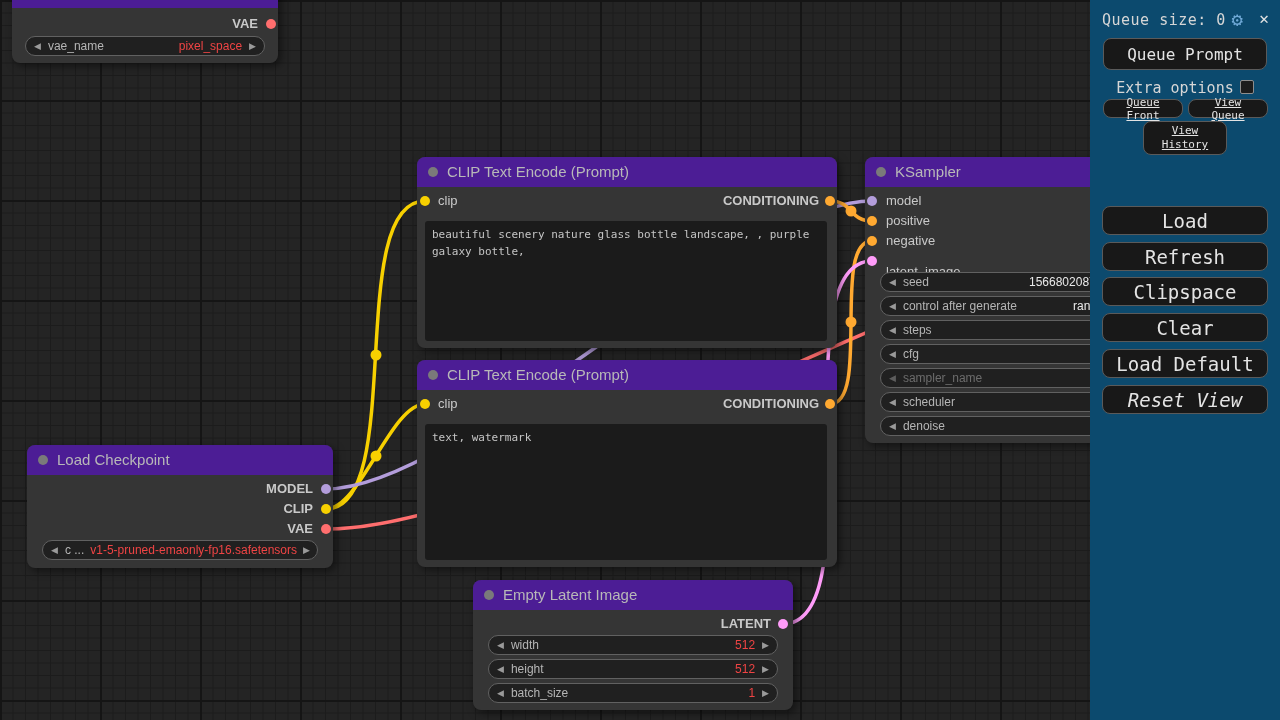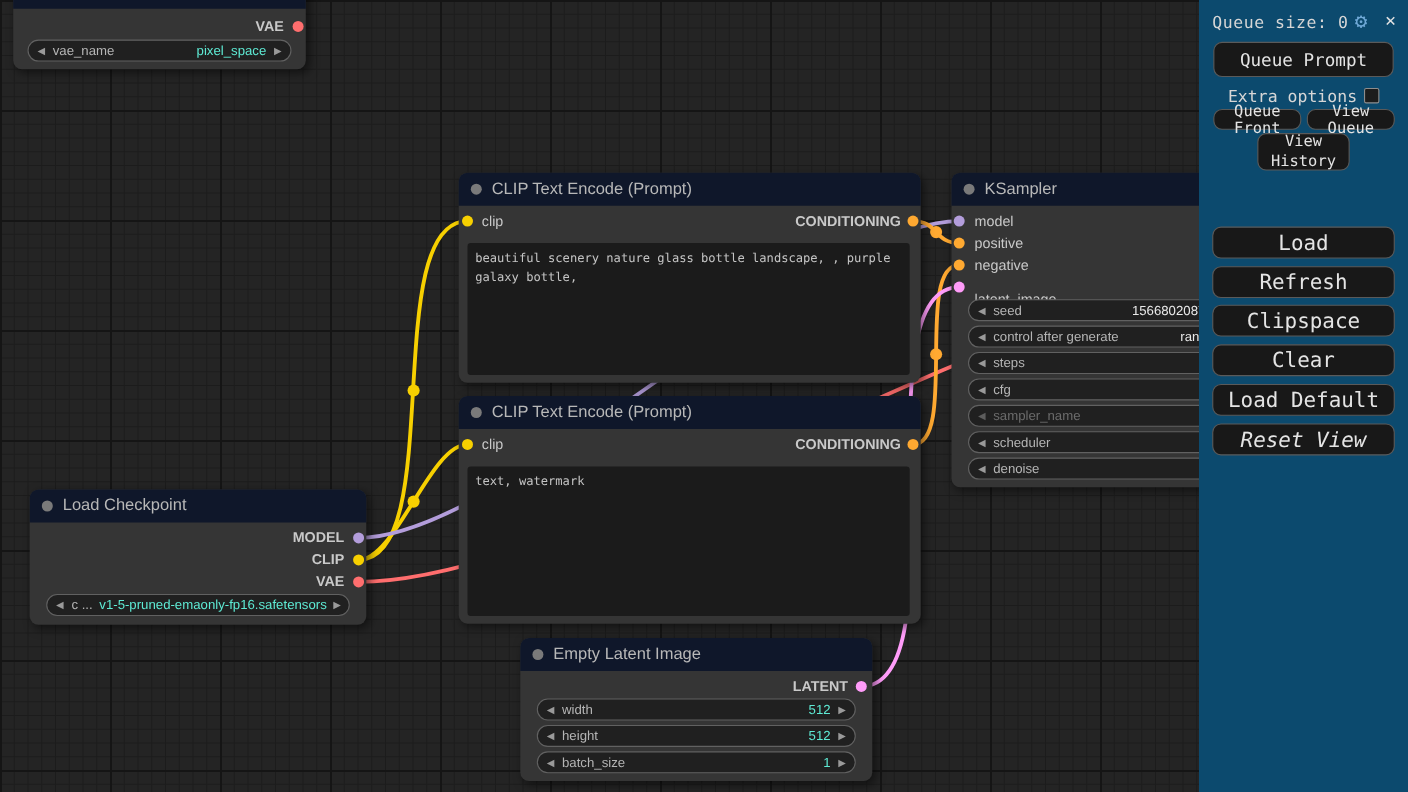--- a/index.html
+++ b/index.html
@@ -13,54 +13,54 @@
       linear-gradient(#1c1c1c 1px, transparent 1px),
       linear-gradient(90deg,#1c1c1c 1px, transparent 1px);
     background-size:100px 100px,100px 100px,12.5px 12.5px,12.5px 12.5px;}
   svg.layer{position:absolute;left:0;top:0;width:1280px;height:720px;pointer-events:none;}
   #wires{z-index:1;}
   #dots{z-index:3;}
   #wires path{fill:none;stroke-width:3.5px;}
   
   .node{position:absolute;background:#353535;border-radius:8px;
         box-shadow:3px 3px 9px rgba(0,0,0,.5);z-index:2;}
-  .title{position:absolute;left:0;top:0;right:0;height:30px;background:#0f172a;
+  .title{position:absolute;left:0;top:0;right:0;height:30px;background:#4c1d95;
          border-radius:8px 8px 0 0;color:#b8b8b8;font-size:15px;line-height:30px;
          padding-left:30px;box-sizing:border-box;white-space:nowrap;overflow:hidden;}
   .tdot{position:absolute;left:11px;top:10px;width:10px;height:10px;border-radius:50%;
         background:#7a7a7a;}
   .slot{position:absolute;font-size:13px;color:#c9c9c9;height:18px;line-height:18px;white-space:nowrap;}
   .slot.out{text-align:left;font-weight:bold;}
   .pill{position:absolute;height:20px;background:#202020;border:1px solid #616161;
         border-radius:11px;box-sizing:border-box;display:flex;align-items:center;
         font-size:12px;color:#b5b5b5;padding:0 8px;overflow:hidden;white-space:nowrap;}
   .arr{font-size:9px;color:#9a9a9a;line-height:18px;flex:0 0 auto;}
   .wlabel{margin-left:7px;flex:0 0 auto;}
-  .wvalue{margin-left:auto;margin-right:7px;color:#5eead4;flex:0 0 auto;}
+  .wvalue{margin-left:auto;margin-right:7px;color:#ef4444;flex:0 0 auto;}
   .pill.center .wvalue{margin:0 auto;padding:0 6px;}
   .pill .abs{position:absolute;color:#e9e9e9;}
   .pill.disabled .arr,.pill.disabled .wlabel{opacity:.5;}
   .ta{position:absolute;background:#1b1b1b;color:#c5c5c5;border:none;border-radius:3px;
       font-family:"DejaVu Sans Mono",monospace;font-size:11px;line-height:1.55;
       padding:5px 7px;box-sizing:border-box;resize:none;overflow:hidden;}
   
   #menu{position:absolute;left:1090px;top:0;width:190px;height:720px;background:#0c4a6e;
         z-index:10;font-family:"DejaVu Sans Mono",monospace;color:#d6d6d6;}
   .mhead{position:absolute;left:12px;top:11px;font-size:15px;letter-spacing:.5px;}
   .gear{position:absolute;right:37px;top:9px;font-size:19px;color:#6fa8d6;line-height:20px;cursor:pointer;}
   .close{position:absolute;right:11px;top:9px;font-size:16px;color:#e3e3e3;line-height:20px;
          font-weight:bold;cursor:pointer;}
   .mbtn{position:absolute;background:#181818;border:1px solid #5a5a5a;border-radius:8px;
         color:#e4e4e4;font-family:inherit;display:flex;align-items:center;justify-content:center;
         box-sizing:border-box;cursor:pointer;text-align:center;}
   .qp{left:13px;top:38px;width:164px;height:32px;font-size:16px;}
   .xo{position:absolute;left:0;top:79px;width:100%;text-align:center;font-size:15px;}
   .chk{display:inline-block;width:12px;height:12px;background:#1c1c1c;border:1px solid #8d8d8d;
        border-radius:2px;vertical-align:-1px;margin-left:6px;cursor:pointer;}
-  .sm{font-size:14px;border-radius:8px;}
+  .sm{font-size:11px;border-radius:8px;text-decoration:underline;}
   .qf{left:13px;top:99px;width:80px;height:19px;}
   .vq{left:98px;top:99px;width:80px;height:19px;}
   .vh{left:53px;top:121px;width:84px;height:34px;line-height:1.3;}
   .big{left:12px;width:166px;height:29px;font-size:19px;}
 </style>
 </head>
 <body>
 
 <div id="app">
   <div id="canvas"></div>

